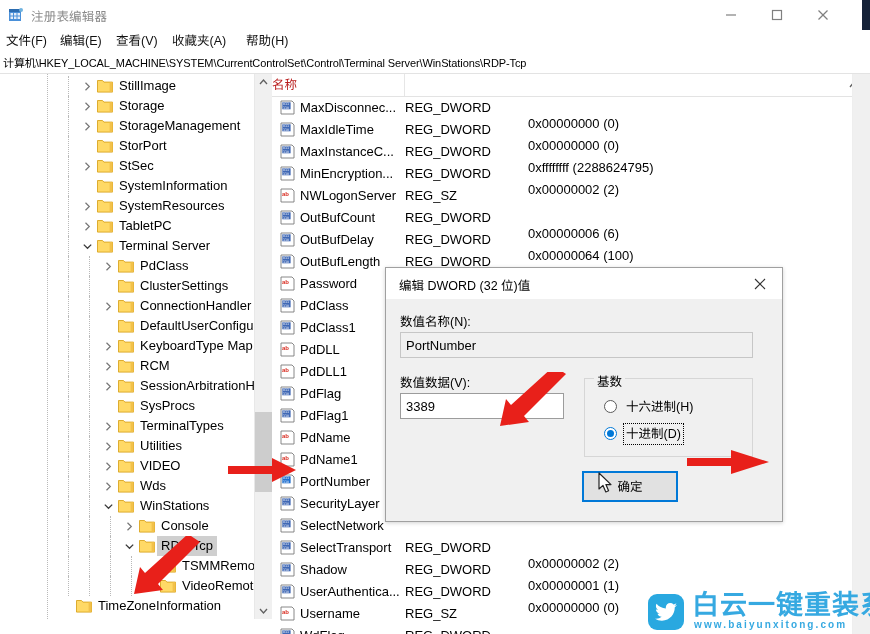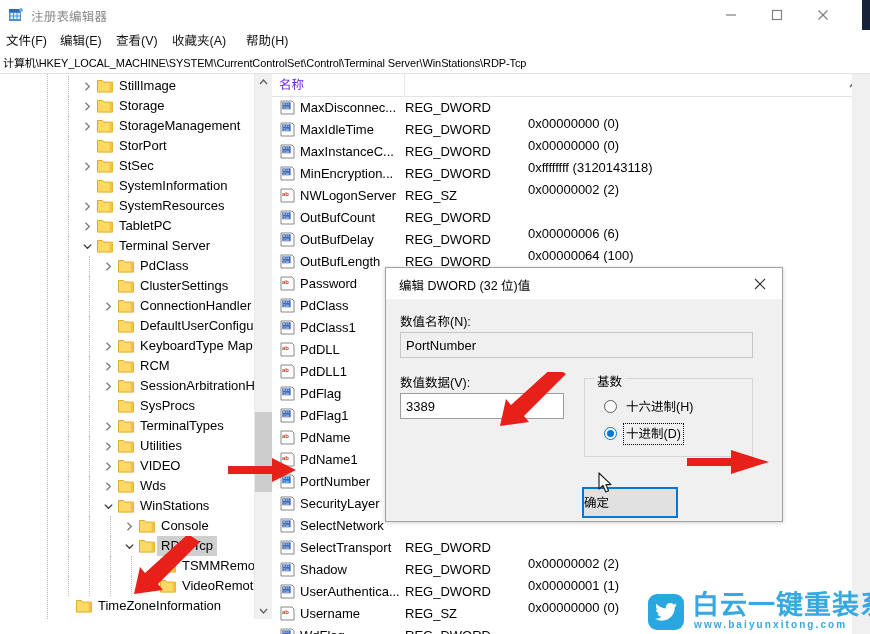--- a/index.html
+++ b/index.html
@@ -50,21 +50,21 @@
   .tnode.sel .lbl{background:#cfcfcf;padding:0 4px;left:36px;}
   .tw{position:absolute;left:0;top:0;width:16px;height:20px;}
   .tw svg{position:absolute;left:4px;top:6px;}
   .tfolder{position:absolute;left:18px;top:3px;width:16px;height:14px;}
 
   .guideline{position:absolute;width:0;border-left:1px dotted #b9b9b9;}
 
   
   .listpane{position:absolute;left:272px;top:0;width:598px;height:560px;background:#fff;overflow:hidden;}
   .lv-header{position:absolute;left:0;top:0;width:598px;height:22px;background:#fff;border-bottom:1px solid #e3e3e3;}
-  .lv-col{position:absolute;top:0;height:22px;line-height:22px;font-size:12.5px;color:#6d28d9;padding-left:7px;box-sizing:border-box;border-right:1px solid #e6e6e6;cursor:default;}
+  .lv-col{position:absolute;top:0;height:22px;line-height:22px;font-size:12.5px;color:#b91c1c;box-sizing:border-box;border-right:1px solid #e6e6e6;cursor:default;}
   .lv-sortarrow{position:absolute;right:6px;top:0;width:20px;height:22px;}
 
   .lrow{position:absolute;left:0;width:598px;height:22px;line-height:22px;font-size:13px;color:#000;white-space:nowrap;cursor:default;}
   .lrow .icon{position:absolute;left:8px;top:3px;width:15px;height:15px;}
   .lrow .c-name{position:absolute;left:28px;top:0;text-align:center;}
   .lrow .c-type{position:absolute;left:133px;top:0;}
   .lrow .c-data{position:absolute;left:256px;top:16px;}
 
   .lv-vscroll{position:absolute;right:0;top:0;width:17px;height:560px;background:#f0f0f0;border-left:1px solid #eee;}
 
@@ -81,21 +81,21 @@
 
   .groupbox{position:absolute;box-sizing:border-box;border:1px solid #d6d6d6;}
   .gb-title{position:absolute;top:-8px;left:9px;background:#f0f0f0;padding:0 3px;font-size:12.5px;color:#000;white-space:nowrap;}
   .radio-row{position:absolute;height:20px;line-height:20px;font-size:12.5px;color:#000;white-space:nowrap;cursor:default;}
   .radio-row .rdo{position:absolute;left:0;top:3px;width:13px;height:13px;border-radius:50%;border:1px solid #5b5b5b;background:#fff;box-sizing:border-box;}
   .radio-row.on .rdo{border-color:#0078d7;}
   .radio-row.on .rdo::after{content:"";position:absolute;left:2px;top:2px;width:7px;height:7px;border-radius:50%;background:#0078d7;}
   .radio-row .rlbl{position:absolute;left:22px;top:0;}
   .radio-row.focus .rlbl{outline:1px dotted #000;padding:0 2px;left:20px;}
 
-  .dlg-btn{position:absolute;box-sizing:border-box;background:#e1e1e1;border:1px solid #adadad;font-family:"Liberation Sans",sans-serif;font-size:12.5px;color:#000;cursor:default;margin-top:16px;}
+  .dlg-btn{position:absolute;box-sizing:border-box;background:#e1e1e1;border:1px solid #adadad;font-family:"Liberation Sans",sans-serif;font-size:12.5px;color:#000;text-align:center;cursor:default;}
   .dlg-btn.default{border:2px solid #0078d7;background:#e1e1e1;}
 
   
   .arrow{position:absolute;pointer-events:none;}
   .cursor-ptr{position:absolute;pointer-events:none;}
 
   
   .watermark{position:absolute;left:648px;top:592px;width:222px;height:42px;pointer-events:none;}
   .wm-bird{position:absolute;left:0;top:2px;width:36px;height:36px;background:#29a8e0;border-radius:9px;}
   .wm-bird svg{position:absolute;left:7px;top:9px;}
@@ -553,21 +553,21 @@
             <span class="icon"><svg width="15" height="15" viewBox="0 0 15 15">
                 <path d="M1 1 h11 l2 2 v11 H1 Z" fill="#ffffff" stroke="#7a7a7a" stroke-width="0.9"></path>
                 <rect x="2.3" y="2.3" width="8.3" height="7" fill="#3f68b5"></rect>
                 <g fill="#ffffff" font-size="3.3" font-family="monospace">
                   <text x="3" y="5.4">011</text>
                   <text x="3" y="8.7">110</text>
                 </g>
               </svg></span>
             <span class="c-name">MaxInstanceC...</span>
             <span class="c-type">REG_DWORD</span>
-            <span class="c-data">0xffffffff (3120143118)</span>
+            <span class="c-data">0xffffffff (2288624795)</span>
           </div>
           <div class="lrow" style="top: 89px;">
             <span class="icon"><svg width="15" height="15" viewBox="0 0 15 15">
                 <path d="M1 1 h11 l2 2 v11 H1 Z" fill="#ffffff" stroke="#7a7a7a" stroke-width="0.9"></path>
                 <rect x="2.3" y="2.3" width="8.3" height="7" fill="#3f68b5"></rect>
                 <g fill="#ffffff" font-size="3.3" font-family="monospace">
                   <text x="3" y="5.4">011</text>
                   <text x="3" y="8.7">110</text>
                 </g>
               </svg></span>

